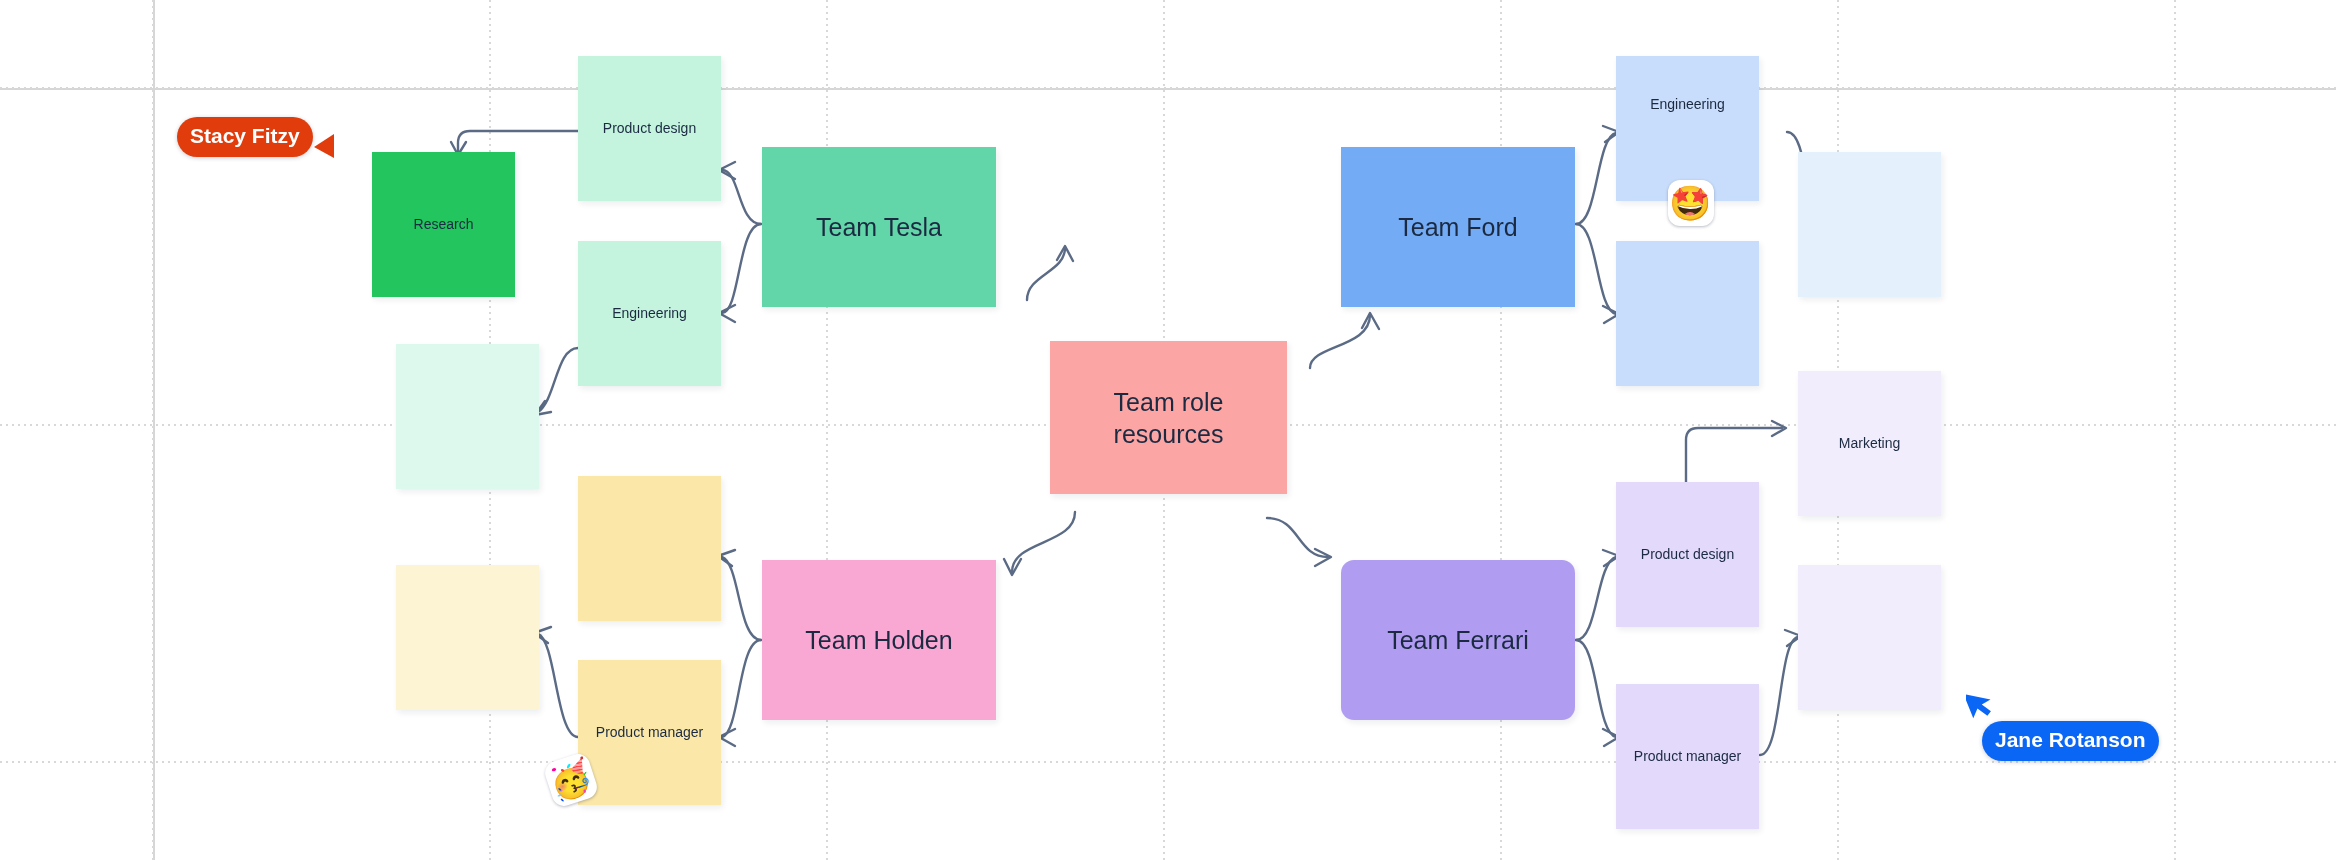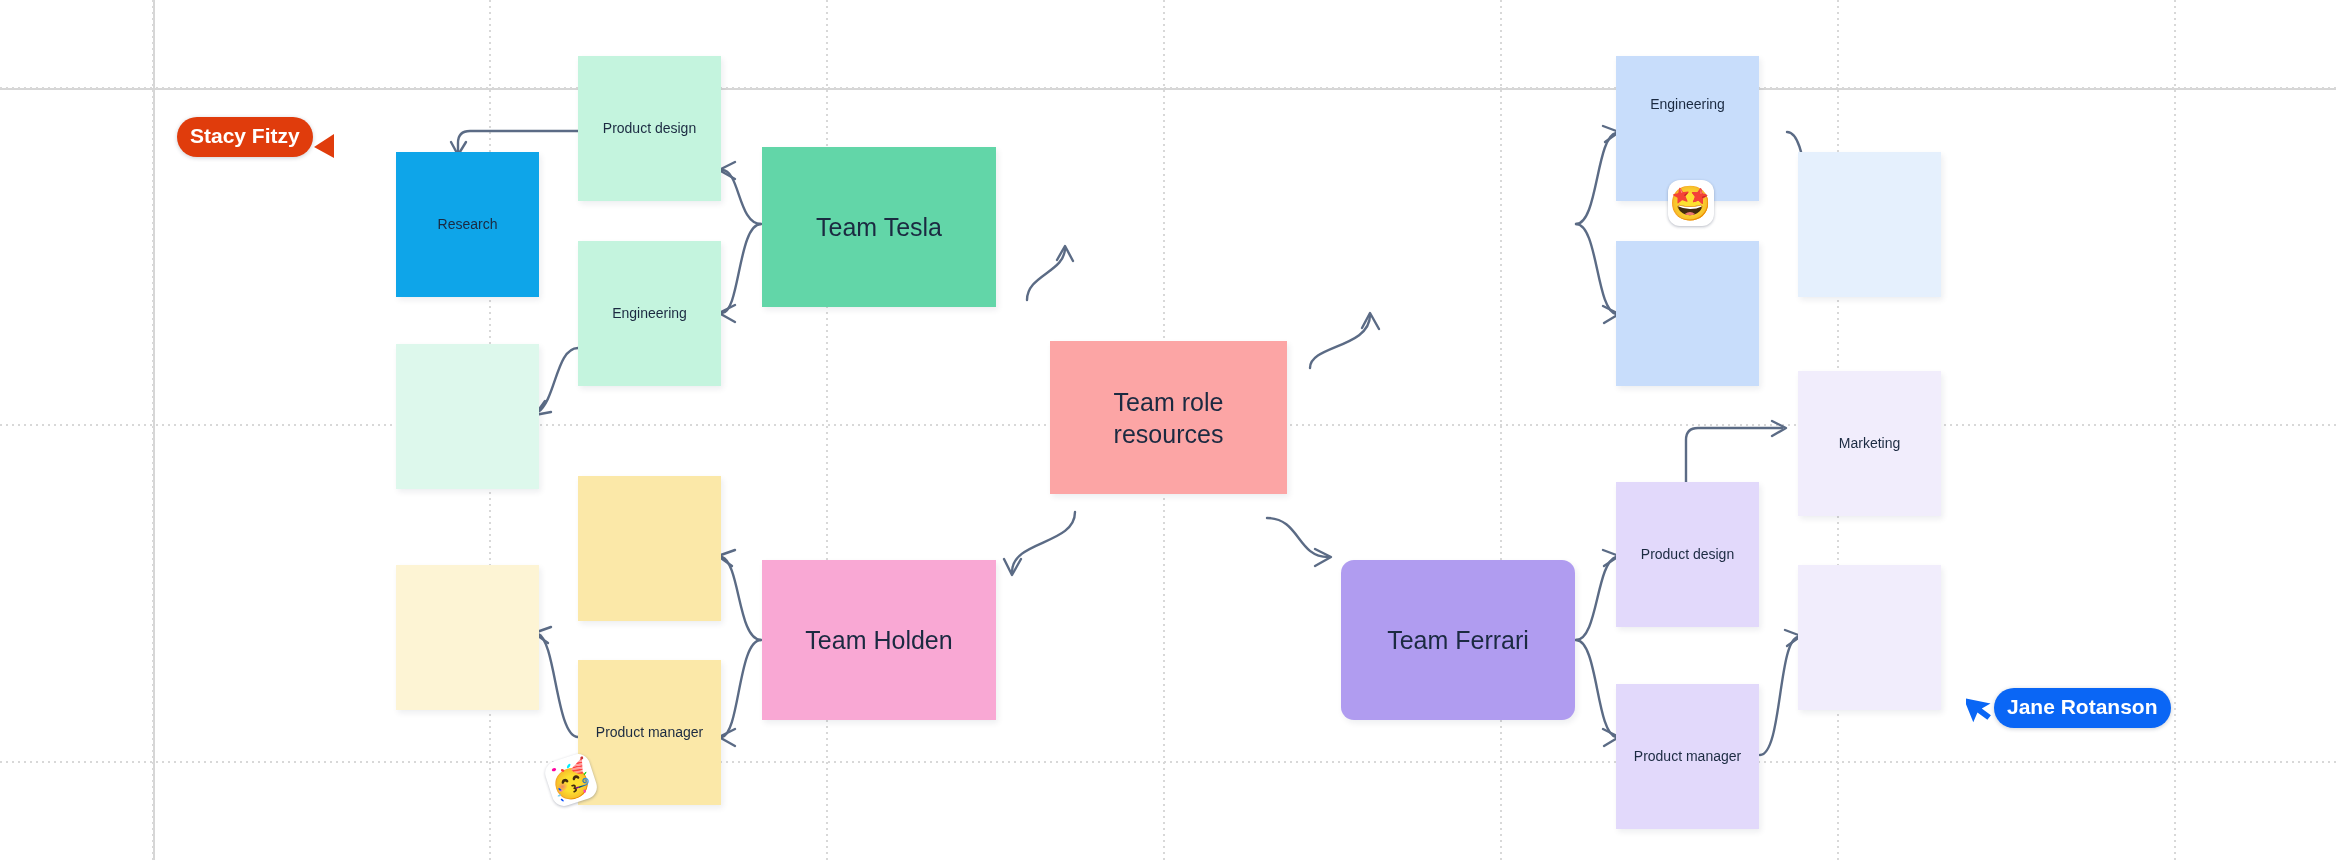--- a/index.html
+++ b/index.html
@@ -71,21 +71,21 @@
     box-shadow:0 1px 4px rgba(20,30,60,.22);
   }
   .cursor .ptr { width:0; height:0; }
   
   .cursor.stacy .ptr {
     border-top:11px solid transparent;
     border-bottom:13px solid transparent;
     margin-left:1px;
   }
   
-  .cursor.jane { flex-direction:row; align-items:center; }
+  .cursor.jane { flex-direction:column; align-items:flex-start; }
   .cursor.jane .ptr-wrap { margin-left:-16px; margin-bottom:-3px; }
 </style>
 </head>
 <body>
 
 <div id="grid">
   <div class="vline" style="left:152px"></div>
   <div class="vline" style="left:489px"></div>
   <div class="vline" style="left:826px"></div>
   <div class="vline" style="left:1163px"></div>
@@ -153,24 +153,25 @@
   </svg>
 
   <div class="card center" style="left:1050px; top:341px; width:237px; height:153px;">Team role resources</div>
 
   <div class="card team" style="left:762px; top:147px; width:234px; height:160px; background:#62d6a8;">Team Tesla</div>
 
   <div class="card role" style="left:578px; top:56px; width:143px; height:145px; background:#c4f4de;">Product design</div>
 
   <div class="card role" style="left:578px; top:241px; width:143px; height:145px; background:#c4f4de;">Engineering</div>
 
-  <div class="card role" style="left:396px; top:152px; width:143px; height:145px; background:#0ea5e9;">Research</div>
+  <div class="card role" style="left:372px; top:152px; width:143px; height:145px; background:#22c55e;">Research</div>
 
   <div class="card role" style="left:396px; top:344px; width:143px; height:145px; background:#ddf8ec;"></div>
 
+  <div class="card team" style="left:1341px; top:147px; width:234px; height:160px; background:#74abf5;">Team Ford</div>
 
   <div class="card role" style="left:1616px; top:56px; width:143px; height:145px;
               background:#c8ddfb; align-items:flex-start; padding-top:40px;">Engineering</div>
 
   <div class="sticker" style="left:1668px; top:180px;">🤩</div>
 
   <div class="card role" style="left:1616px; top:241px; width:143px; height:145px; background:#c8ddfb;"></div>
 
   <div class="card role" style="left:1798px; top:152px; width:143px; height:145px; background:#e5f0fd;"></div>
 

